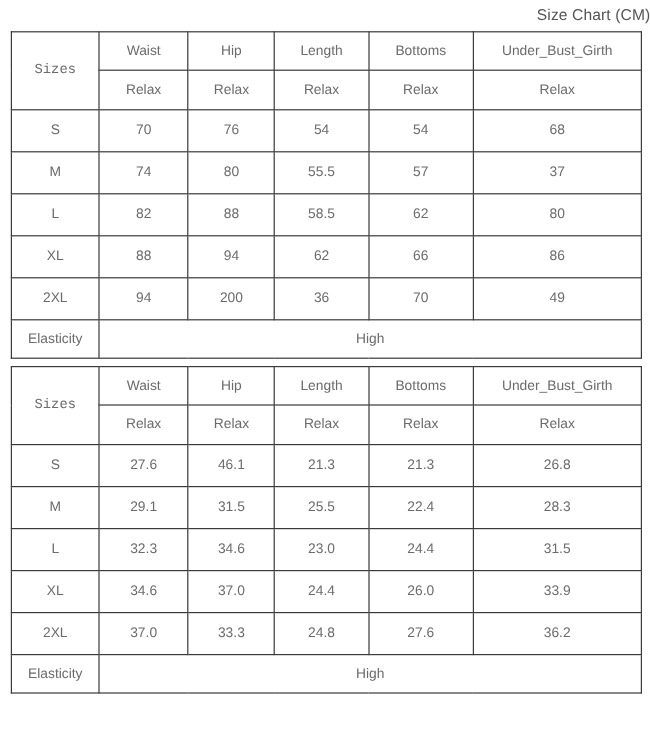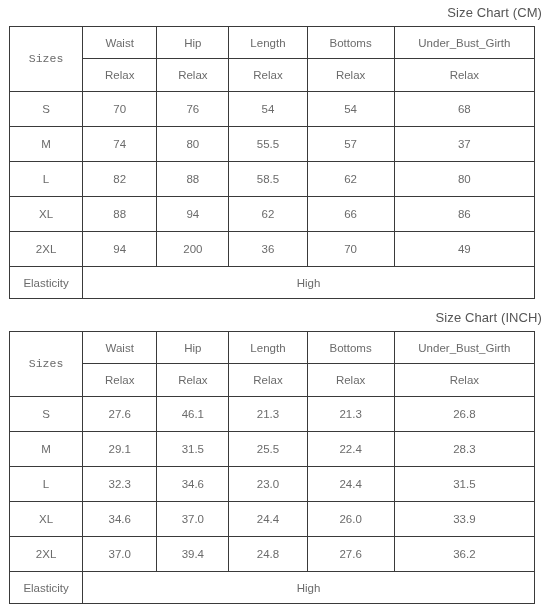--- a/index.html
+++ b/index.html
@@ -146,21 +146,20 @@
         <td colspan="5">High</td>
       </tr>
     </tbody>
   </table>
 </div>
 
 <div class="spacer-gap"></div>
 
 <div class="chart-block">
 
-  <div class="chart-title">Size Chart (INCH)</div>
 
   <table class="size-table">
     <colgroup>
       <col class="c-sizes">
         <col class="c-waist">
         <col class="c-hip">
       <col class="c-length">
         <col class="c-bottoms">
         <col class="c-ubg">
     </colgroup>
@@ -209,21 +208,21 @@
         <td>XL</td>
         <td>34.6</td>
         <td>37.0</td>
         <td>24.4</td>
         <td>26.0</td>
         <td>33.9</td>
       </tr>
       <tr class="data-row">
         <td>2XL</td>
         <td>37.0</td>
-        <td>39.4</td>
+        <td>33.3</td>
         <td>24.8</td>
         <td>27.6</td>
         <td>36.2</td>
       </tr>
 
       <tr class="elastic-row">
         <td>Elasticity</td>
         <td colspan="5">High</td>
       </tr>
     </tbody>

